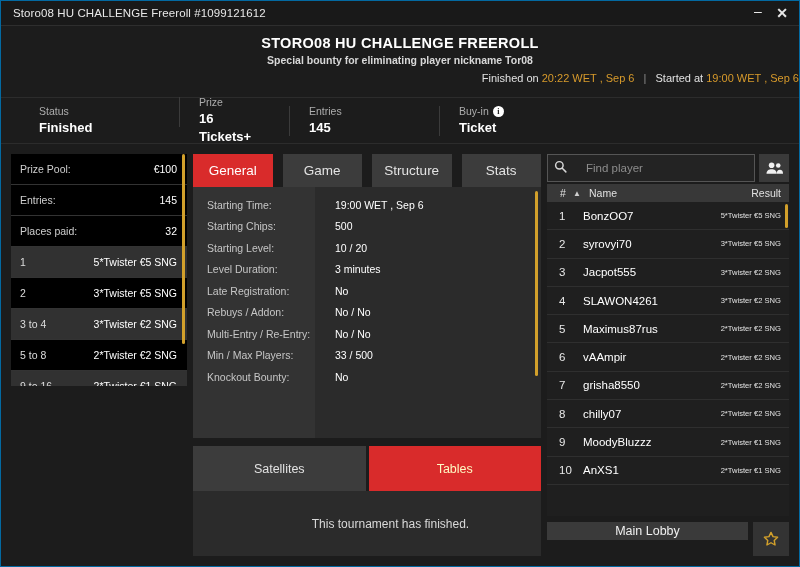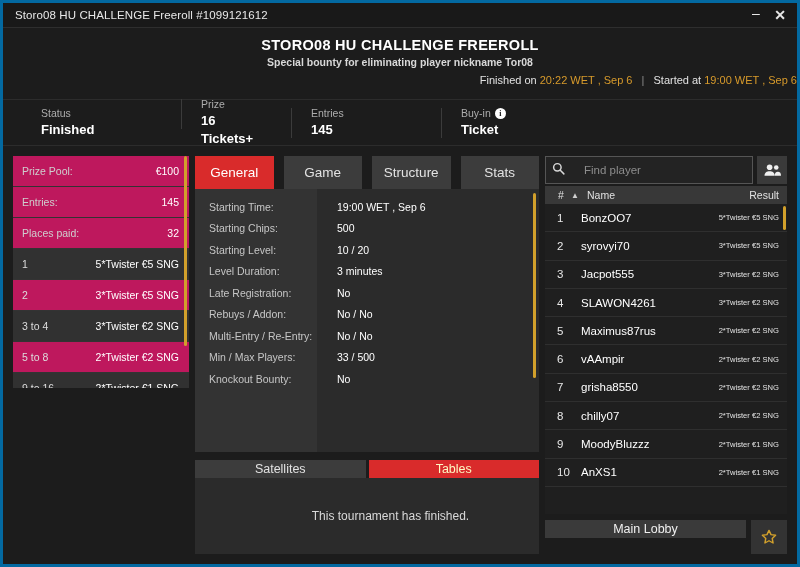--- a/index.html
+++ b/index.html
@@ -7,21 +7,21 @@
   html, body {
     width: 800px; height: 567px;
     background: #111111;
     font-family: "Liberation Sans", sans-serif;
     overflow: hidden;
   }
   .window {
     position: relative;
     width: 800px; height: 567px;
     background: #1c1c1c;
-    border: 3px solid #0369a1;
+    border: 1px solid #0369a1;
     display: flex;
     flex-direction: column;
   }
 
   
   .titlebar {
     height: 25px;
     background: #191919;
     border-bottom: 1px solid #2e2e2e;
     display: flex;
@@ -151,21 +151,21 @@
     overflow: hidden;
   }
   .prize-row {
     display: flex;
     align-items: center;
     height: 31px;
     padding: 0 10px 0 9px;
     font-size: 10.5px;
     color: #cfcfcf;
     border-bottom: 1px solid #333333;
-    background: #be185d;
+    background: #000000;
   }
   .prize-row.alt { background: #313131; }
   .prize-row .k { flex: 1 1 auto; white-space: nowrap; }
   .prize-row .v { color: #ffffff; white-space: nowrap; }
   .prize-row .rank { width: 62px; color: #dddddd; }
   .prize-row .pay { flex: 1 1 auto; text-align: right; color: #ffffff; }
   .prize-scroll {
     position: absolute;
     top: 0; right: 2px;
     width: 3px; height: 190px;
@@ -221,21 +221,21 @@
 
   
   .subtabs {
     display: flex;
     gap: 3px;
     margin-top: 8px;
     flex: 0 0 auto;
   }
   .subtab {
     flex: 1 1 0;
-    height: 18px;
+    height: 45px;
     display: flex; align-items: center; justify-content: center;
     background: #3c3c3c;
     color: #e2e2e2;
     font-size: 12.5px;
     cursor: default;
   }
   .subtab.active { background: #d92b2b; color: #fef9c3; }
   .finished-pane {
     flex: 1 1 auto;
     background: #2b2b2b;

